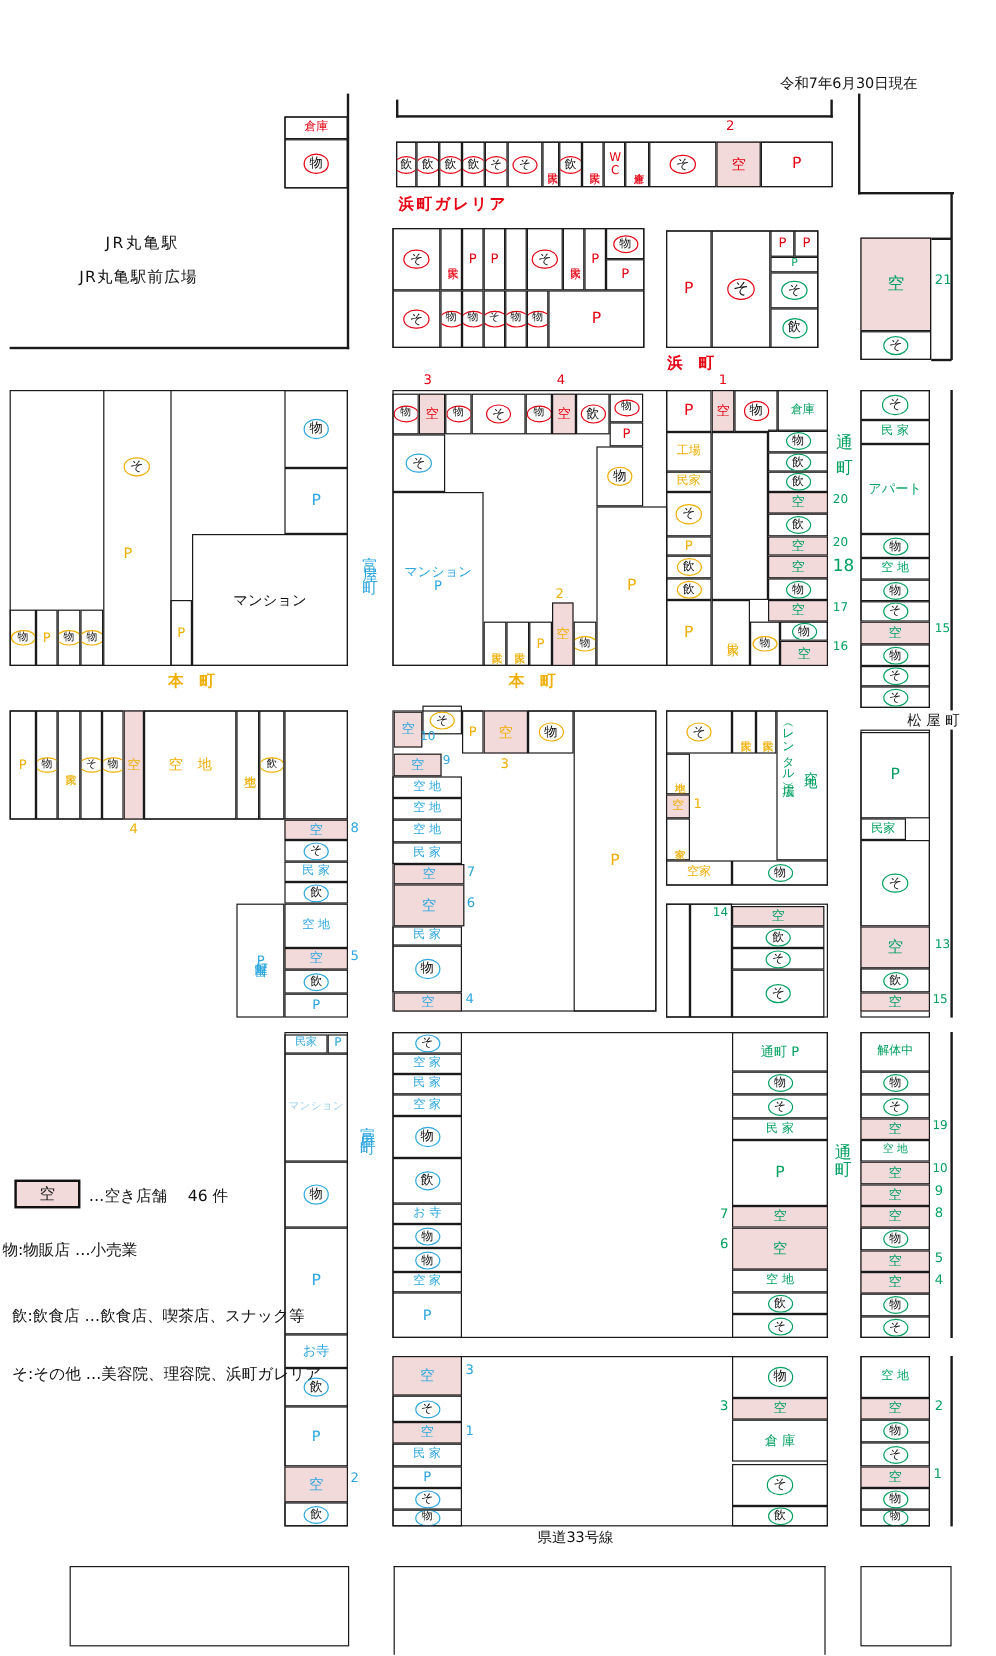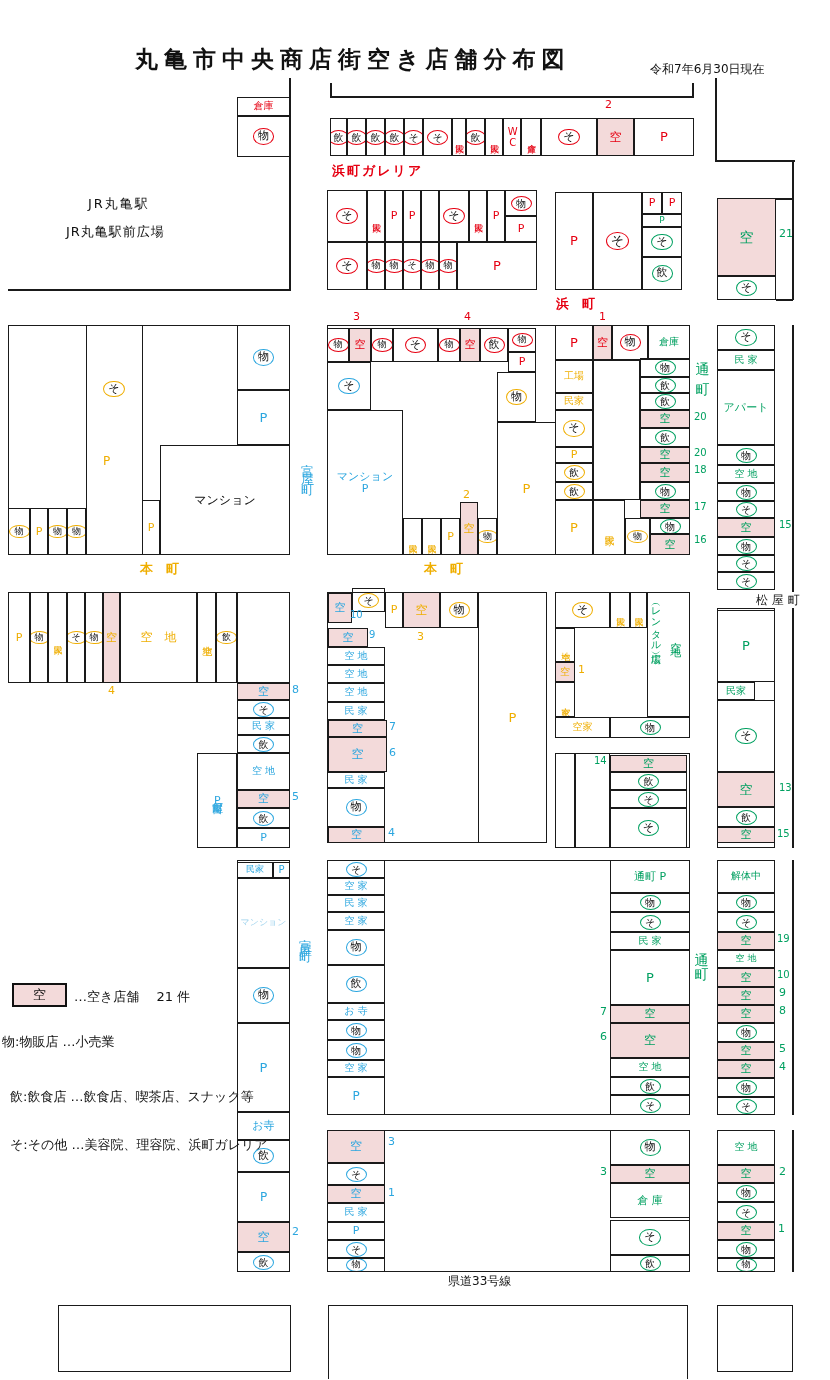--- a/index.html
+++ b/index.html
@@ -25,28 +25,27 @@
   #legend-caption{position:absolute;left:74px;top:988px;font-size:13px;white-space:pre;}
   .legend-item{position:absolute;font-size:13px;white-space:pre;}
   #legend-item-0{left:2px;top:1033px;}
   #legend-item-1{left:10px;top:1088px;}
   #legend-item-2{left:10px;top:1136px;}
 </style>
 </head>
 <body>
 
 <div id="map">
-  <div id="page-title">丸亀市中央商店街空き店舗分布図</div>
   <div id="map-date">令和7年6月30日現在</div>
 
   <div id="legend">
     <div id="legend-swatch">
       <span>空</span>
     </div>
-    <div id="legend-caption">…空き店舗　 21 件</div>
+    <div id="legend-caption">…空き店舗　 46 件</div>
     <div id="legend-item-0" class="legend-item">物:物販店 …小売業</div>
     <div id="legend-item-1" class="legend-item">飲:飲食店 …飲食店、喫茶店、スナック等</div>
     <div id="legend-item-2" class="legend-item">そ:その他 …美容院、理容院、浜町ガレリア</div>
   </div>
 <div class="outline" style="left: 237px; top: 97px; width: 53px; height: 60px;"></div>
     <div class="outline" style="left: 330px; top: 118px; width: 364px; height: 38px;"></div>
     <div class="outline" style="left: 327px; top: 190px; width: 210px; height: 100px;"></div>
     <div class="outline" style="left: 555px; top: 192px; width: 127px; height: 98px;"></div>
     <div class="outline" style="left: 717px; top: 198px; width: 59px; height: 102px;"></div>
     <div class="outline" style="left: 8px; top: 325px; width: 282px; height: 230px;"></div>
@@ -771,21 +770,21 @@
     <div class="ftext" style="left: 369px; top: 629px; color: rgb(43, 166, 223); font-size: 10px;">9</div>
     <div class="ftext" style="left: 389px; top: 721px; color: rgb(43, 166, 223); font-size: 11px;">7</div>
     <div class="ftext" style="left: 389px; top: 747px; color: rgb(43, 166, 223); font-size: 11px;">6</div>
     <div class="ftext" style="left: 388px; top: 827px; color: rgb(43, 166, 223); font-size: 11px;">4</div>
     <div class="ftext" style="left: 292px; top: 1226px; color: rgb(43, 166, 223); font-size: 11px;">2</div>
     <div class="ftext" style="left: 388px; top: 1136px; color: rgb(43, 166, 223); font-size: 11px;">3</div>
     <div class="ftext" style="left: 388px; top: 1187px; color: rgb(43, 166, 223); font-size: 11px;">1</div>
     <div class="ftext" style="left: 779px; top: 228px; color: rgb(0, 160, 96); font-size: 11px;">21</div>
     <div class="ftext" style="left: 694px; top: 411px; color: rgb(0, 160, 96); font-size: 10px;">20</div>
     <div class="ftext" style="left: 694px; top: 447px; color: rgb(0, 160, 96); font-size: 10px;">20</div>
-    <div class="ftext" style="left: 694px; top: 464px; color: rgb(0, 160, 96); font-size: 10px;">18</div>
+    <div class="ftext" style="left: 694px; top: 464px; color: rgb(0, 160, 96); font-size: 14px;">18</div>
     <div class="ftext" style="left: 694px; top: 501px; color: rgb(0, 160, 96); font-size: 10px;">17</div>
     <div class="ftext" style="left: 694px; top: 534px; color: rgb(0, 160, 96); font-size: 10px;">16</div>
     <div class="ftext" style="left: 779px; top: 519px; color: rgb(0, 160, 96); font-size: 10px;">15</div>
     <div class="ftext" style="left: 594px; top: 755px; color: rgb(0, 160, 96); font-size: 10px;">14</div>
     <div class="ftext" style="left: 779px; top: 782px; color: rgb(0, 160, 96); font-size: 10px;">13</div>
     <div class="ftext" style="left: 777px; top: 828px; color: rgb(0, 160, 96); font-size: 10px;">15</div>
     <div class="ftext" style="left: 600px; top: 1006px; color: rgb(0, 160, 96); font-size: 11px;">7</div>
     <div class="ftext" style="left: 600px; top: 1031px; color: rgb(0, 160, 96); font-size: 11px;">6</div>
     <div class="ftext" style="left: 777px; top: 933px; color: rgb(0, 160, 96); font-size: 10px;">19</div>
     <div class="ftext" style="left: 777px; top: 969px; color: rgb(0, 160, 96); font-size: 10px;">10</div>

